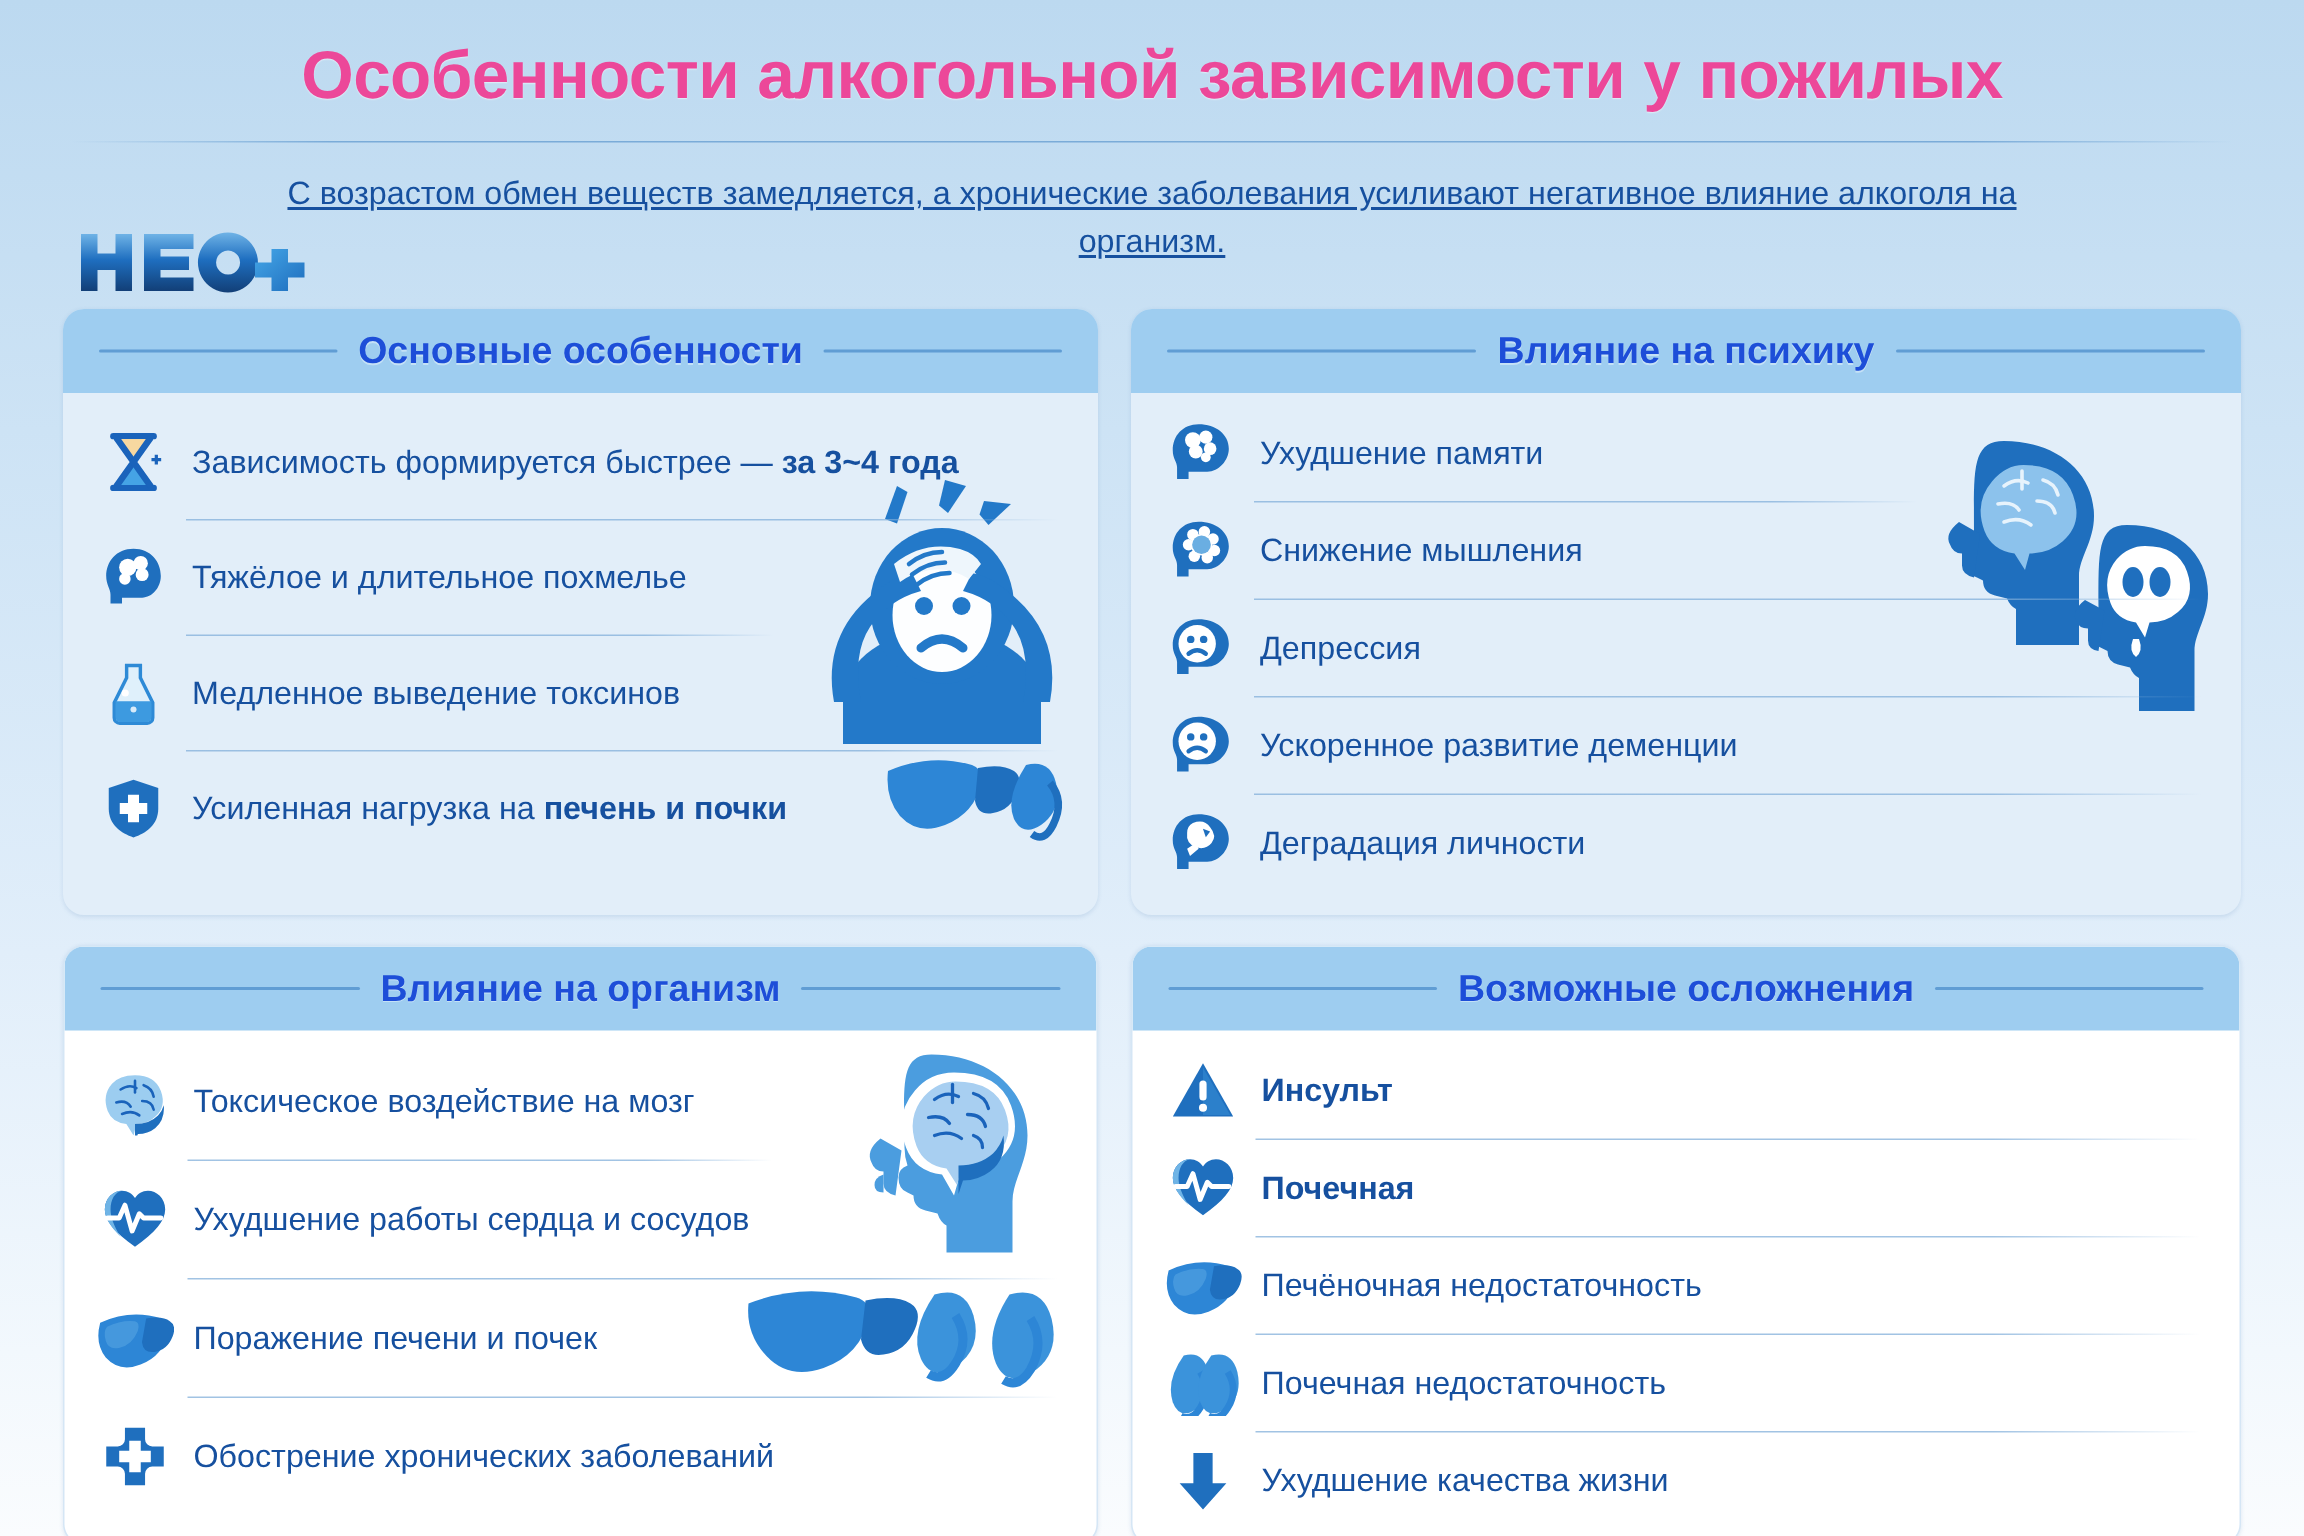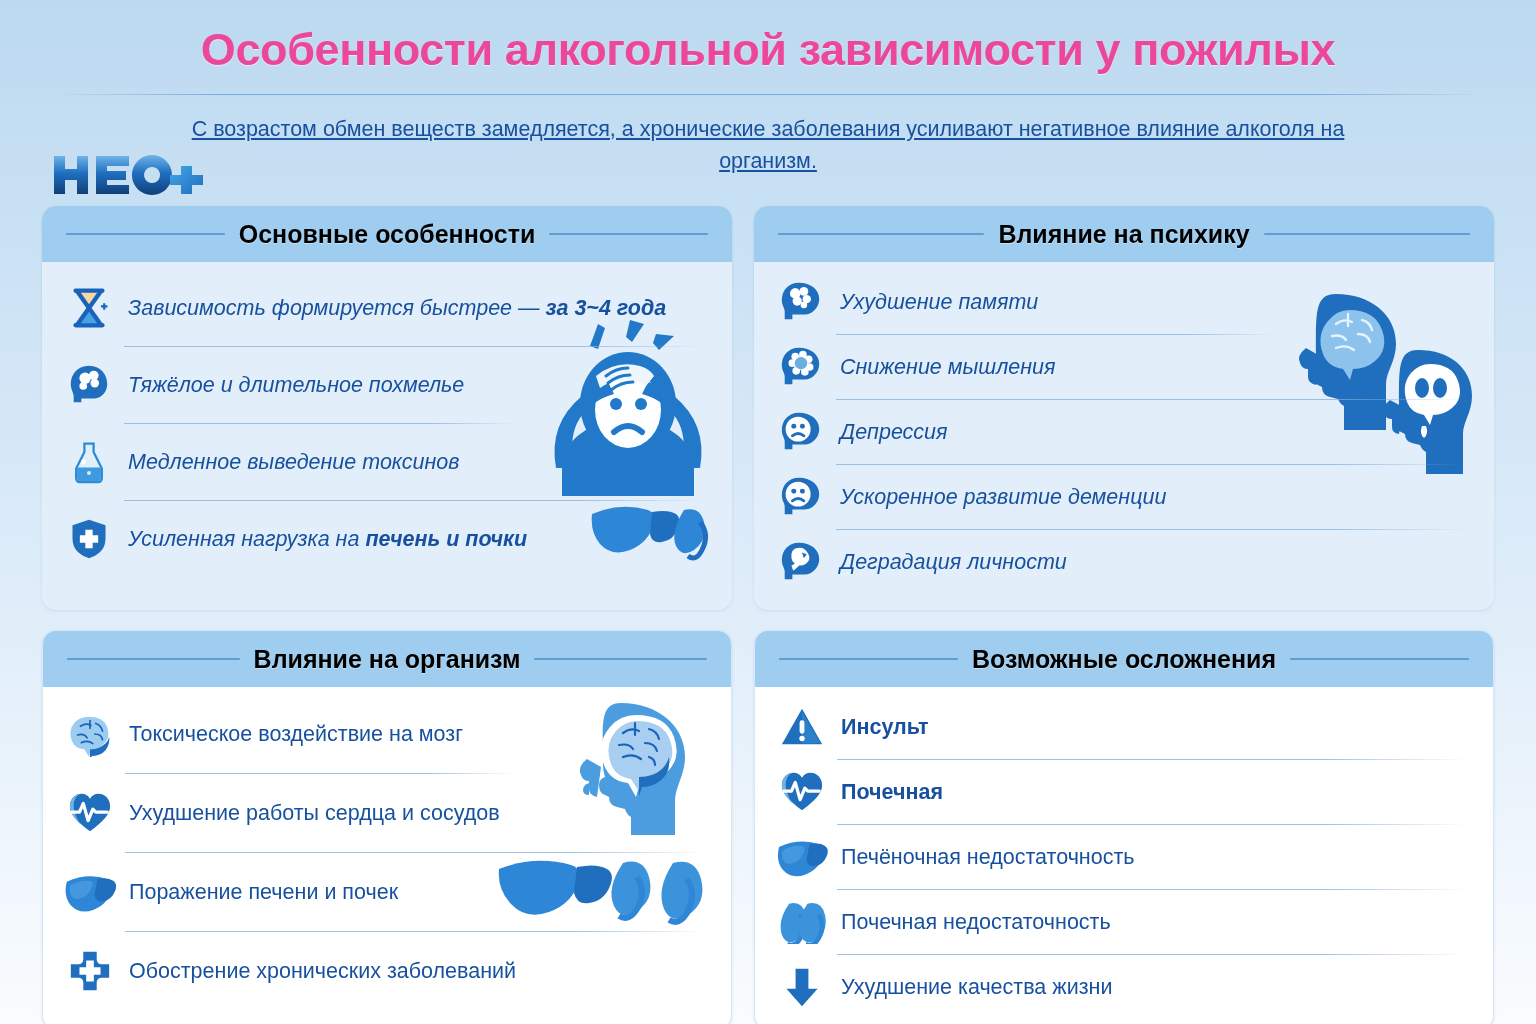--- a/index.html
+++ b/index.html
@@ -92,30 +92,30 @@
     flex: 1 1 auto;
     height: 2px;
     background: #4b8ccb;
     opacity: 0.75;
     max-width: 210px;
     border-radius: 2px;
   }
   .card-title {
     font-size: 25px;
     font-weight: bold;
-    color: #000000;
+    color: #1d4ed8;
     white-space: nowrap;
     text-shadow: 0 1px 0 rgba(255,255,255,0.4);
   }
 
   .card-body {
     position: relative;
     padding: 10px 26px 18px 20px;
   }
-  .card.tinted .card-body { height: 326px; font-style: italic; }
+  .card.tinted .card-body { height: 326px; }
   .card.plain  .card-body { height: 320px; }
   #card-psyche .card-body { height: 348px; }
   #card-complications .card-body { height: 342px; }
 
   .row {
     display: flex;
     align-items: center;
     gap: 12px;
     position: relative;
     z-index: 2;

